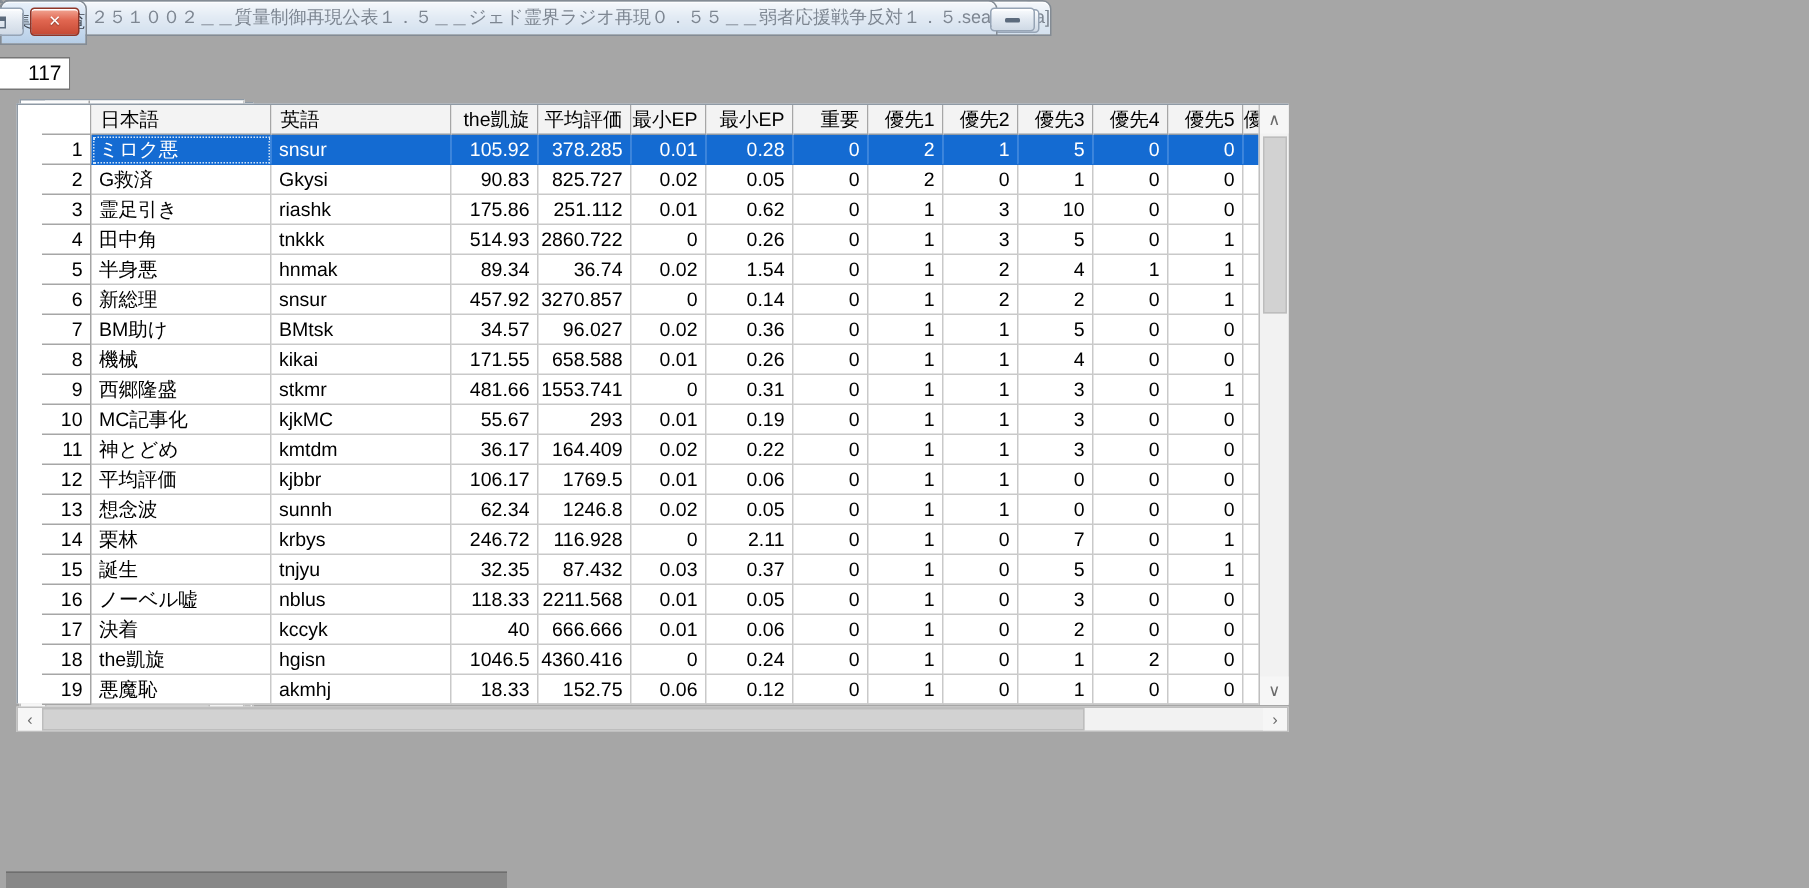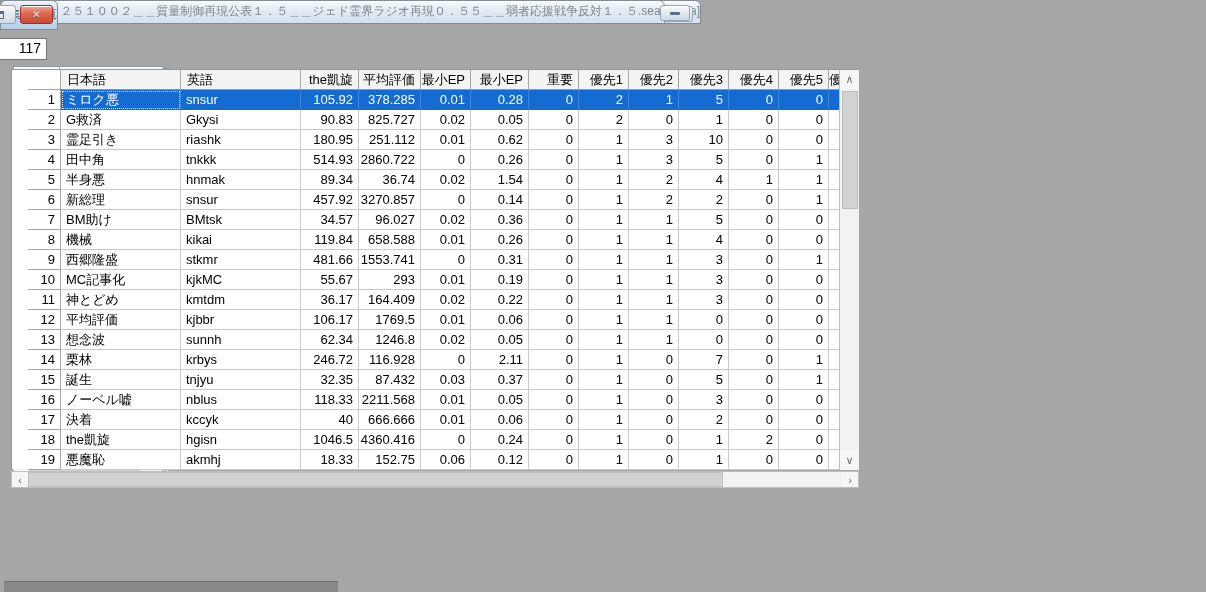--- a/index.html
+++ b/index.html
@@ -384,21 +384,21 @@
           <div class="cell c-p2">0</div>
           <div class="cell c-p3">1</div>
           <div class="cell c-p4">0</div>
           <div class="cell c-p5">0</div>
           <div class="cell c-p6"></div>
         </div>
         <div class="t-row">
           <div class="cell c-n">3</div>
           <div class="cell c-jp">霊足引き</div>
           <div class="cell c-en">riashk</div>
-          <div class="cell c-stat">180.95</div>
+          <div class="cell c-stat">175.86</div>
           <div class="cell c-avg">251.112</div>
           <div class="cell c-minep">0.01</div>
           <div class="cell c-sumep">0.62</div>
           <div class="cell c-imp">0</div>
           <div class="cell c-p1">1</div>
           <div class="cell c-p2">3</div>
           <div class="cell c-p3">10</div>
           <div class="cell c-p4">0</div>
           <div class="cell c-p5">0</div>
           <div class="cell c-p6"></div>
@@ -464,21 +464,21 @@
           <div class="cell c-p2">1</div>
           <div class="cell c-p3">5</div>
           <div class="cell c-p4">0</div>
           <div class="cell c-p5">0</div>
           <div class="cell c-p6"></div>
         </div>
         <div class="t-row">
           <div class="cell c-n">8</div>
           <div class="cell c-jp">機械</div>
           <div class="cell c-en">kikai</div>
-          <div class="cell c-stat">119.84</div>
+          <div class="cell c-stat">171.55</div>
           <div class="cell c-avg">658.588</div>
           <div class="cell c-minep">0.01</div>
           <div class="cell c-sumep">0.26</div>
           <div class="cell c-imp">0</div>
           <div class="cell c-p1">1</div>
           <div class="cell c-p2">1</div>
           <div class="cell c-p3">4</div>
           <div class="cell c-p4">0</div>
           <div class="cell c-p5">0</div>
           <div class="cell c-p6"></div>

